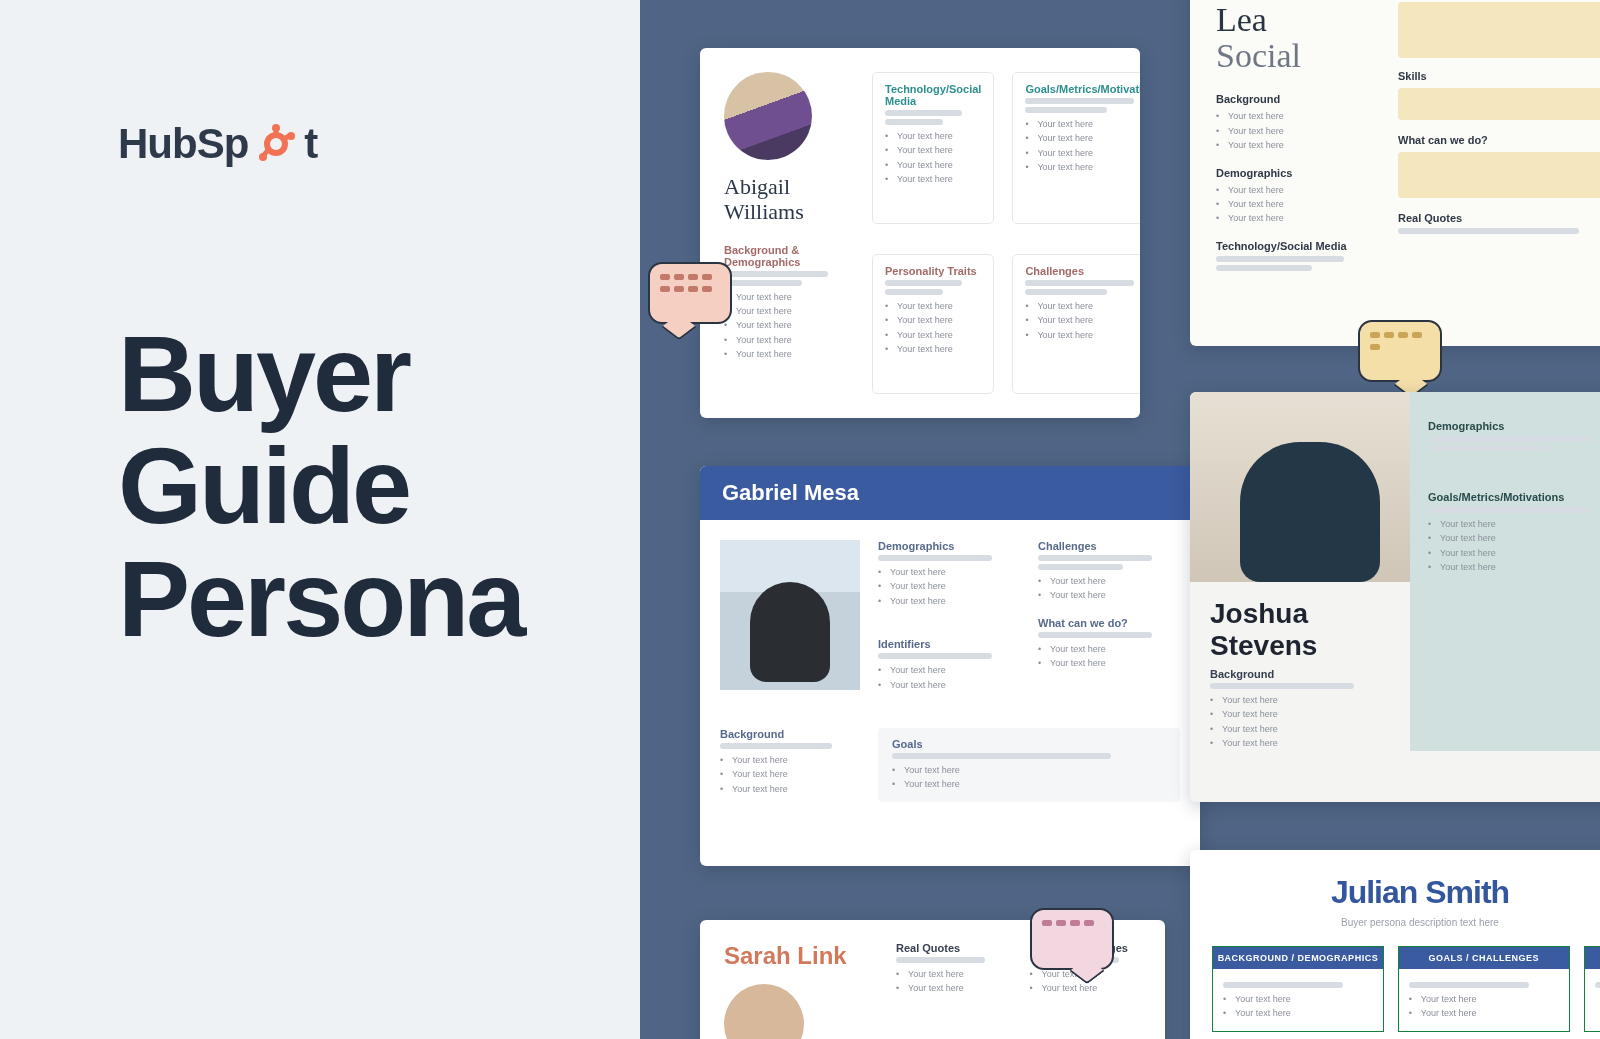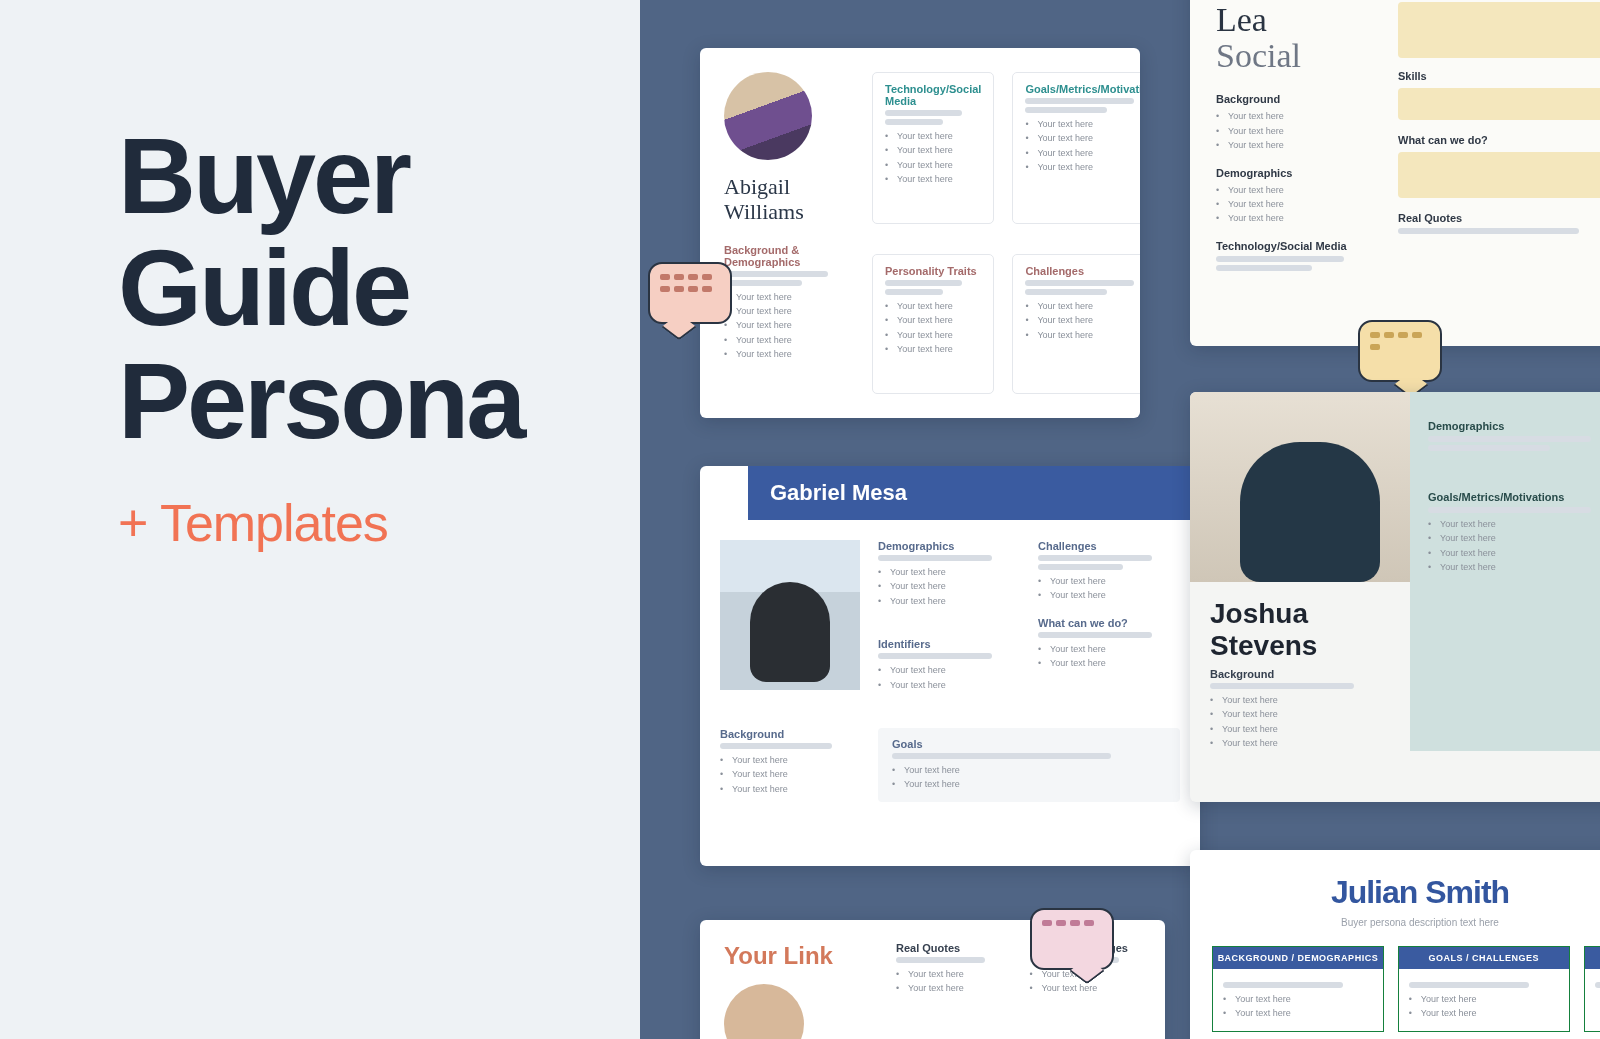--- a/index.html
+++ b/index.html
@@ -109,21 +109,21 @@
   .bubble.abigail{left:648px;top:262px}
   .bubble.sarah{left:1030px;top:908px;}
   .bubble.sarah:after{left:auto;right:14px;bottom:-14px;}
   .bubble.lea{left:1358px;top:320px;background:#f5dfa9}
   .bubble.lea:after{left:auto;right:18px;}
 
   
   .card-gabriel{
     left:700px;top:466px;width:500px;height:400px;
   }
-  .card-gabriel .header{background:#3a5ba0;height:54px;padding:0 22px;display:flex;align-items:center;margin-left:48px;}
+  .card-gabriel .header{background:#3a5ba0;height:54px;padding:0 22px;display:flex;align-items:center;}
   .card-gabriel .header .name{color:#fff;font-size:22px;font-weight:700}
   .card-gabriel .body{display:grid;grid-template-columns:140px 1fr 1fr;padding:20px;column-gap:18px;row-gap:18px}
   .card-gabriel .photo{width:140px;height:150px;grid-row:1/3;
     background:linear-gradient(#dbe6ef 0 35%, #c6d2db 35% 100%);position:relative;}
   .card-gabriel .photo:after{content:"";position:absolute;left:30px;top:42px;width:80px;height:100px;
     background:#2a2e33;border-radius:40px 40px 16px 16px;}
   .card-gabriel .goals{grid-column:2/4;background:#f4f6f8;border-radius:4px;padding:10px 14px;}
 
   
   .card-sarah{left:700px;top:920px;width:465px;height:170px;padding:22px 24px;
@@ -159,27 +159,41 @@
   .card-julian .cols{display:flex;gap:14px}
   .card-julian .col{flex:1;border:1px solid #15803d;border-radius:0;overflow:hidden}
   .card-julian .col .hd{background:#3a5ba0;color:#fff;font-size:9px;font-weight:700;text-align:center;padding:6px 4px;letter-spacing:.5px;text-transform:uppercase}
   .card-julian .col .bd{padding:10px}
 
 </style>
 </head>
 <body>
 
 <div class="left-panel">
+  <div class="logo">
+    <span class="logo-text">HubSp</span>
+    <span class="sprocket">
+      <svg viewBox="0 0 44 44">
+        <circle cx="22" cy="22" r="9" fill="none" stroke="#f17354" stroke-width="6"></circle>
+        <circle cx="22" cy="6" r="4" fill="#f17354"></circle>
+        <circle cx="37" cy="14" r="4" fill="#f17354"></circle>
+        <circle cx="9" cy="35" r="4" fill="#f17354"></circle>
+        <line x1="22" y1="9" x2="22" y2="15" stroke="#f17354" stroke-width="5"></line>
+        <line x1="30" y1="17" x2="35" y2="14" stroke="#f17354" stroke-width="5"></line>
+        <line x1="14" y1="28" x2="10" y2="33" stroke="#f17354" stroke-width="5"></line>
+      </svg>
+    </span>
+    <span class="logo-text">t</span>
+  </div>
 
   <div class="title">
     <div>Buyer</div>
     <div>Guide</div>
     <div>Persona</div>
   </div>
-  <div class="subtitle">+ Templates</div>
 </div>
 
 <div class="card card-abigail">
   <div class="id-col">
     <span class="avatar"></span>
     <div class="name">Abigail Williams</div>
     <div style="margin-top:19px">
       <div class="sec-title pink">Background &amp; Demographics</div>
       <div class="tiny">
         <div class="blur-line med"></div>
@@ -303,21 +317,21 @@
       <ul class="dots">
           <li>Your text here</li>
           <li>Your text here</li>
         </ul>
     </div>
   </div>
 </div>
 
 <div class="card card-sarah">
   <div>
-    <div class="name">Your Link</div>
+    <div class="name">Sarah Link</div>
     <span class="avatar"></span>
   </div>
   <div>
     <div class="sec-title dark">Real Quotes</div>
     <div class="blur-line med"></div>
     <ul class="dots">
         <li>Your text here</li>
         <li>Your text here</li>
       </ul>
   </div>

